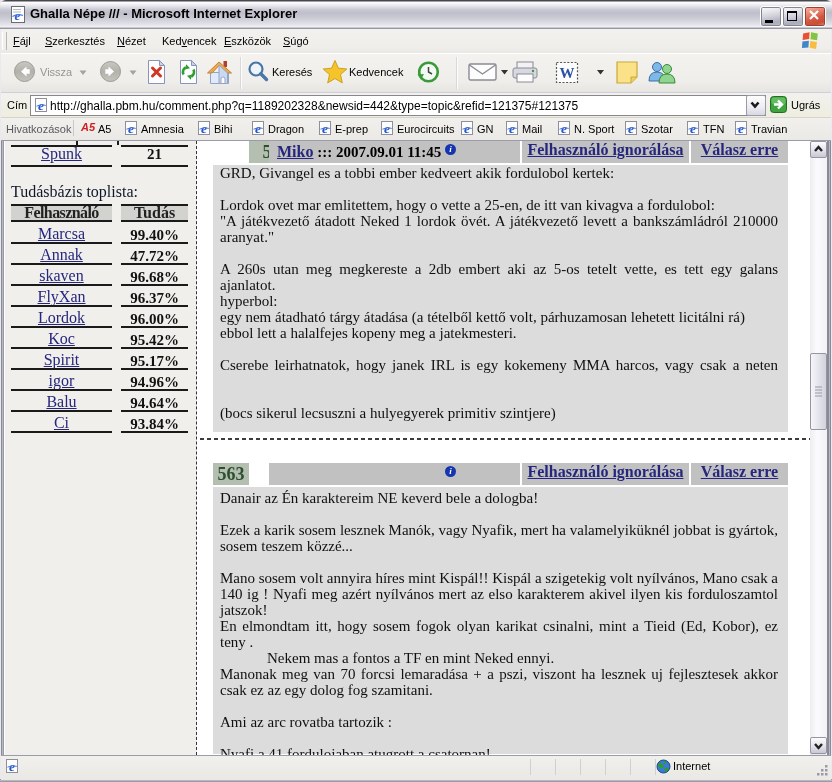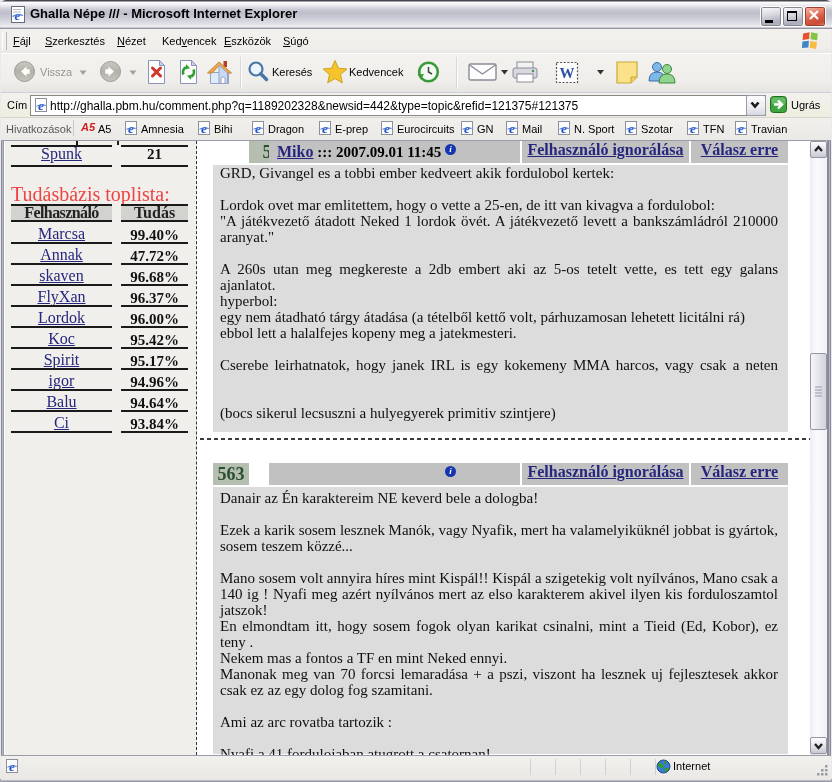--- a/index.html
+++ b/index.html
@@ -310,21 +310,21 @@
   <div class="abs" id="sidebar"></div>
 
   <div class="abs" style="left:71px;top:0;width:2px;height:4px;background:#1a1a1a;"></div>
   <div class="abs" style="left:112px;top:0;width:2px;height:4px;background:#1a1a1a;"></div>
   <div class="abs sborder" style="left:6px;top:4px;width:101px;"></div>
   <div class="abs sborder" style="left:116px;top:4px;width:67px;"></div>
   <div class="abs scell serif" style="top:5px;"><span class="slink">Spunk</span></div>
   <div class="abs scell2 serif" style="top:5px;font-size:15px;font-weight:bold;">21</div>
   <div class="abs sborder" style="left:6px;top:24px;width:101px;"></div>
   <div class="abs sborder" style="left:116px;top:24px;width:67px;"></div>
-  <div class="abs serif" style="left:6px;top:42px;font-size:20px;color:#ef4444;">Tudásbázis toplista:</div>
+  <div class="abs serif" style="left:6px;top:42px;font-size:16px;color:#0f172a;">Tudásbázis toplista:</div>
   <div class="abs sborder" style="left:6px;top:63px;width:101px;"></div>
   <div class="abs sborder" style="left:116px;top:63px;width:67px;"></div>
   <div class="abs" style="left:6px;top:65px;width:101px;height:14px;background:#d2d2ce;"></div>
   <div class="abs" style="left:116px;top:65px;width:67px;height:14px;background:#d2d2ce;"></div>
   <div class="abs scell serif" style="top:64px;font-weight:bold;color:#222;letter-spacing:-0.6px;">Felhasználó</div>
   <div class="abs scell2 serif" style="top:64px;font-weight:bold;color:#222;font-size:16px;">Tudás</div>
   <div class="abs sborder" style="left:6px;top:79px;width:101px;"></div>
   <div class="abs sborder" style="left:116px;top:79px;width:67px;"></div>
   <div class="abs scell serif" style="top:85px;"><span class="slink">Marcsa</span></div>
   <div class="abs scell2 serif" style="top:86px;">99.40%</div>
@@ -395,21 +395,21 @@
   <div class="abs infoi" style="left:440px;top:325px;">i</div>
   <div class="abs pbody" style="left:208px;top:346px;width:575px;height:267px;"></div>
   <div class="abs pline" style="top:348.5px;">Danair az Én karaktereim NE keverd bele a dologba!</div>
   <div class="abs pline pj" style="top:380.5px;word-spacing:-0.013px;">Ezek a karik sosem lesznek Manók, vagy Nyafik, mert ha valamelyiküknél jobbat is gyártok,</div>
   <div class="abs pline" style="top:396.5px;">sosem teszem közzé...</div>
   <div class="abs pline pj" style="top:428.5px;word-spacing:-0.106px;">Mano sosem volt annyira híres mint Kispál!! Kispál a szigetekig volt nyílvános, Mano csak a</div>
   <div class="abs pline pj" style="top:444.5px;word-spacing:0.821px;">140 ig ! Nyafi meg azért nyílvános mert az elso karakterem akivel ilyen kis forduloszamtol</div>
   <div class="abs pline" style="top:460.5px;">jatszok!</div>
   <div class="abs pline pj" style="top:476.5px;word-spacing:1.886px;">En elmondtam itt, hogy sosem fogok olyan karikat csinalni, mint a Tieid (Ed, Kobor), ez</div>
   <div class="abs pline" style="top:492.5px;">teny .</div>
-  <div class="abs pline" style="top:508.5px;">Nekem mas a fontos a TF en mint Neked ennyi.</div>
+  <div class="abs pline" style="top:508.5px;margin-left:47px;">Nekem mas a fontos a TF en mint Neked ennyi.</div>
   <div class="abs pline pj" style="top:524.5px;word-spacing:1.676px;">Manonak meg van 70 forcsi lemaradása + a pszi, viszont ha lesznek uj fejlesztesek akkor</div>
   <div class="abs pline" style="top:540.5px;">csak ez az egy dolog fog szamitani.</div>
   <div class="abs pline" style="top:572.5px;">Ami az arc rovatba tartozik :</div>
   <div class="abs pline" style="top:604.5px;">Nyafi a 41 fordulojaban atugrott a csatornan!</div>
 </div>
 <div class="abs" id="scroll">
   <div class="abs sbtn" style="top:0px;"><svg width="15" height="15">
         <path d="M4 9 L7.5 5 L11 9" stroke="#222" stroke-width="2.4" fill="none"></path>
       </svg></div>
   <div class="abs" id="sthumb"><svg width="15" height="75">

